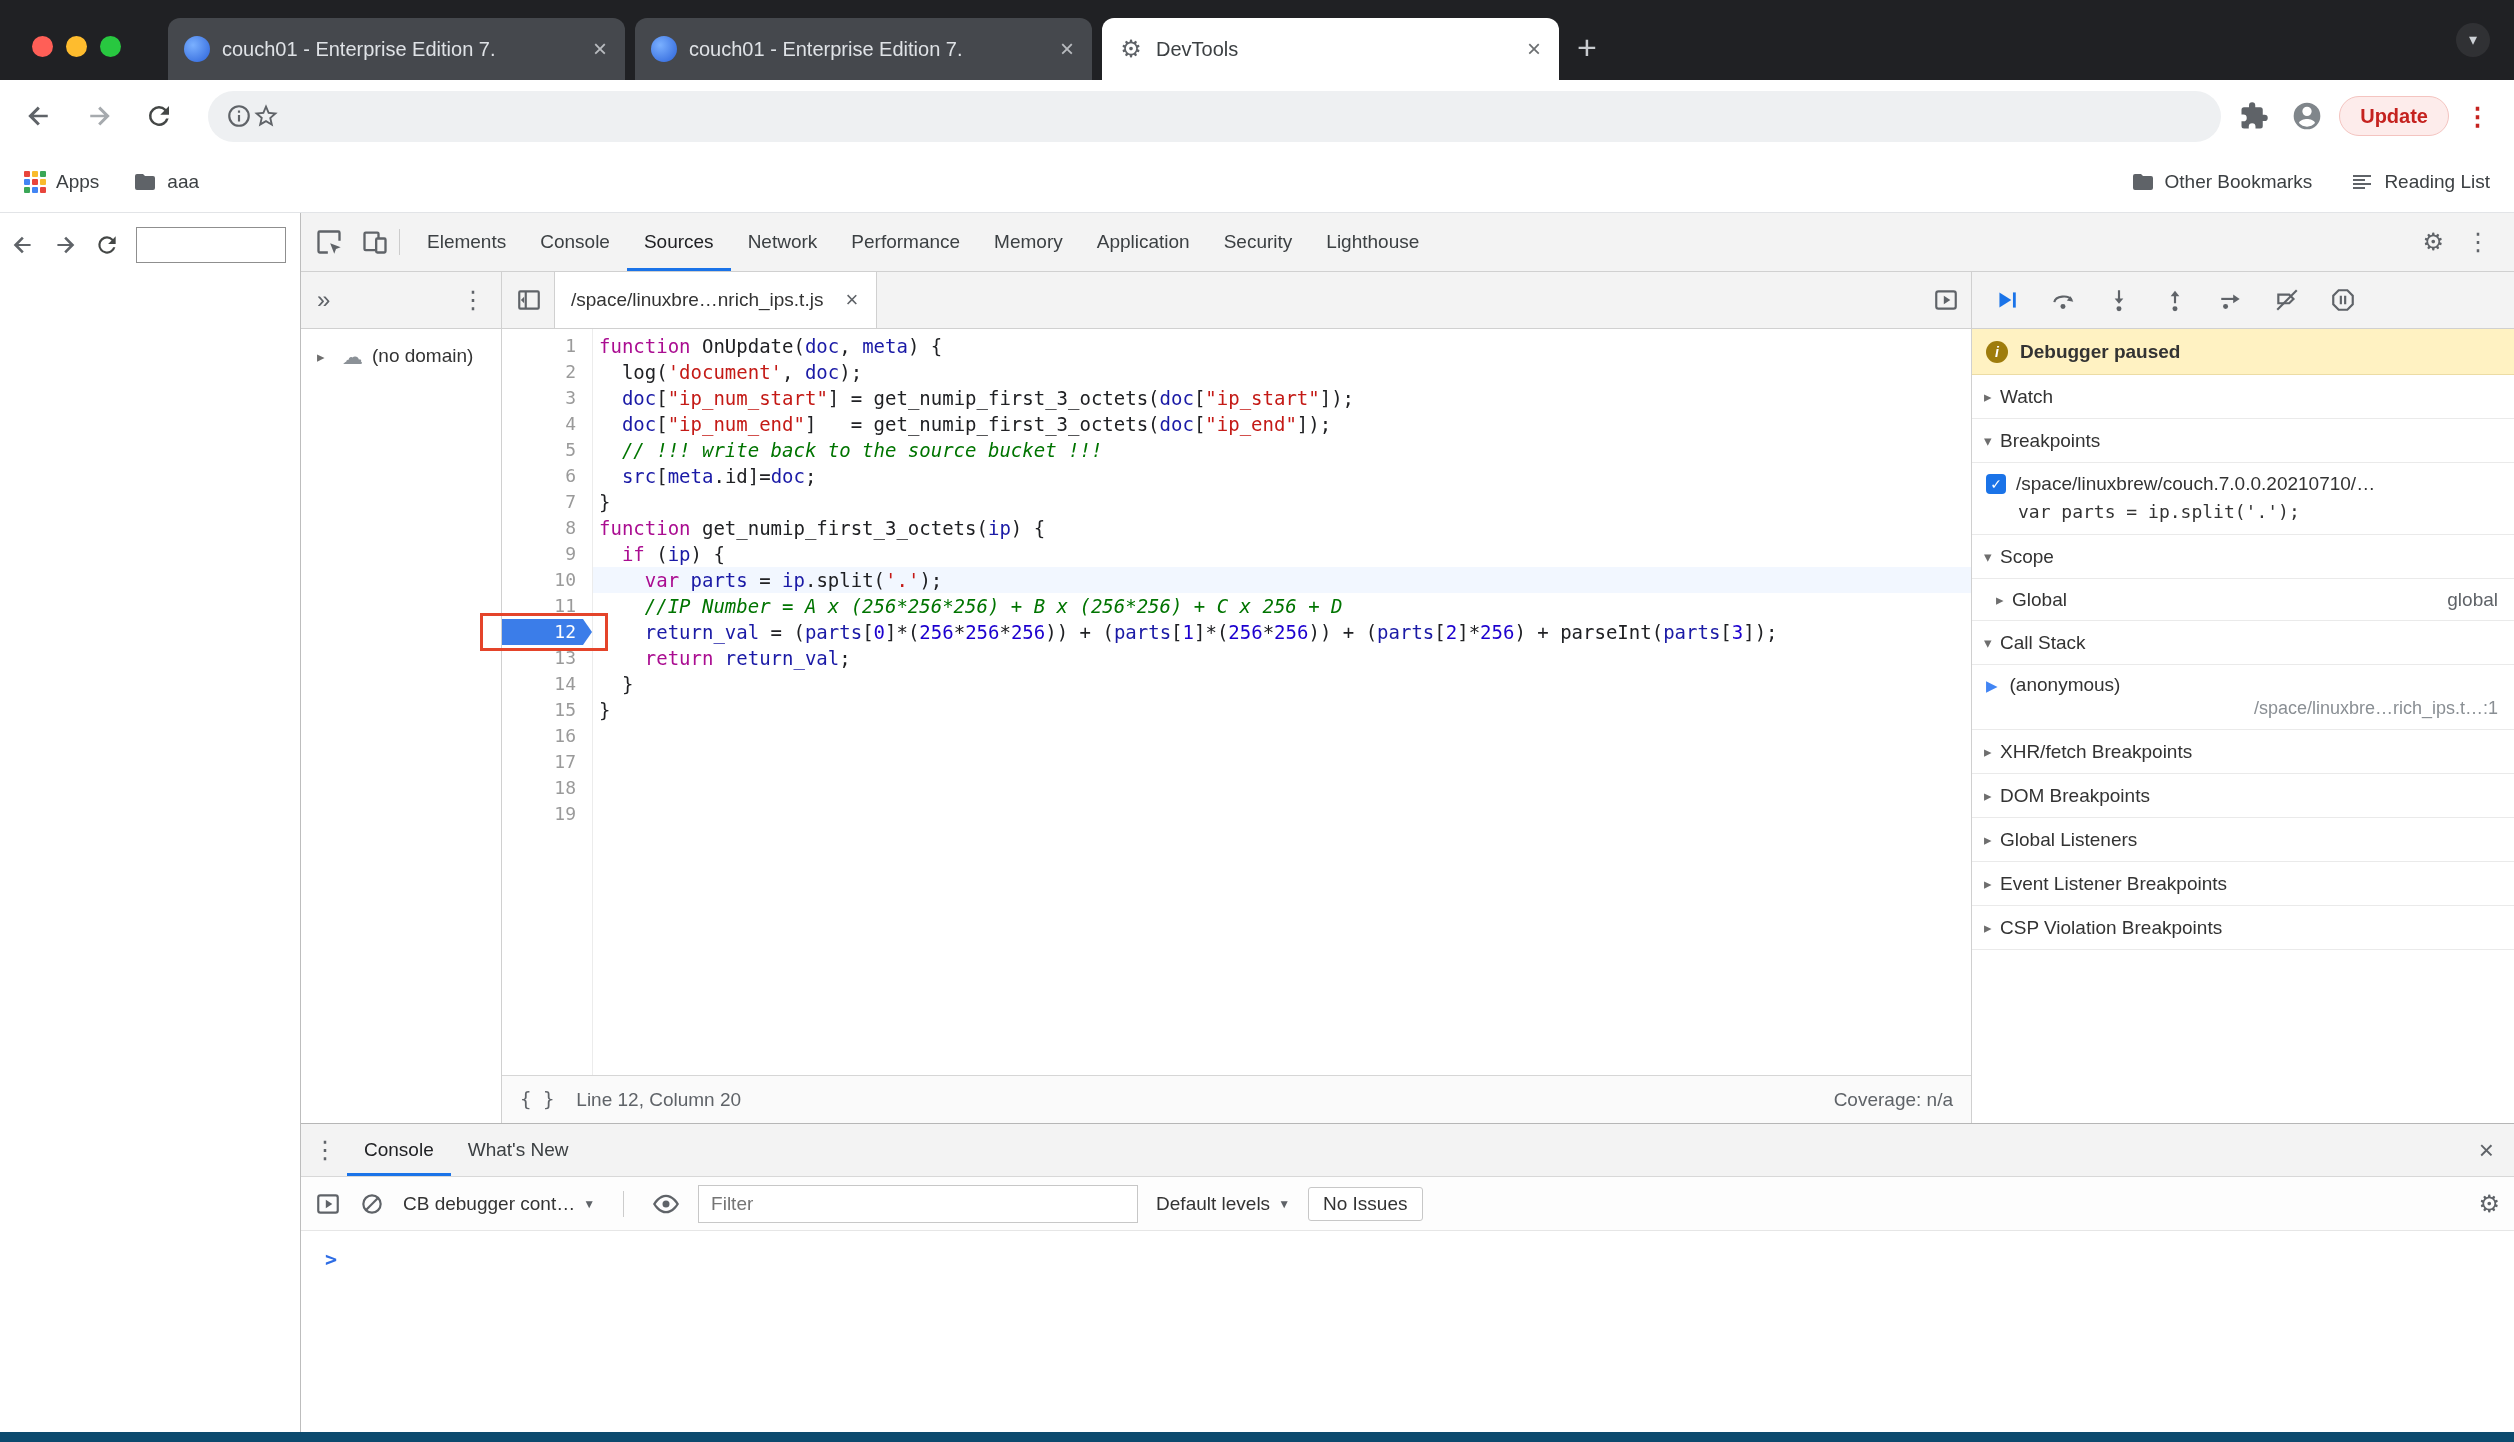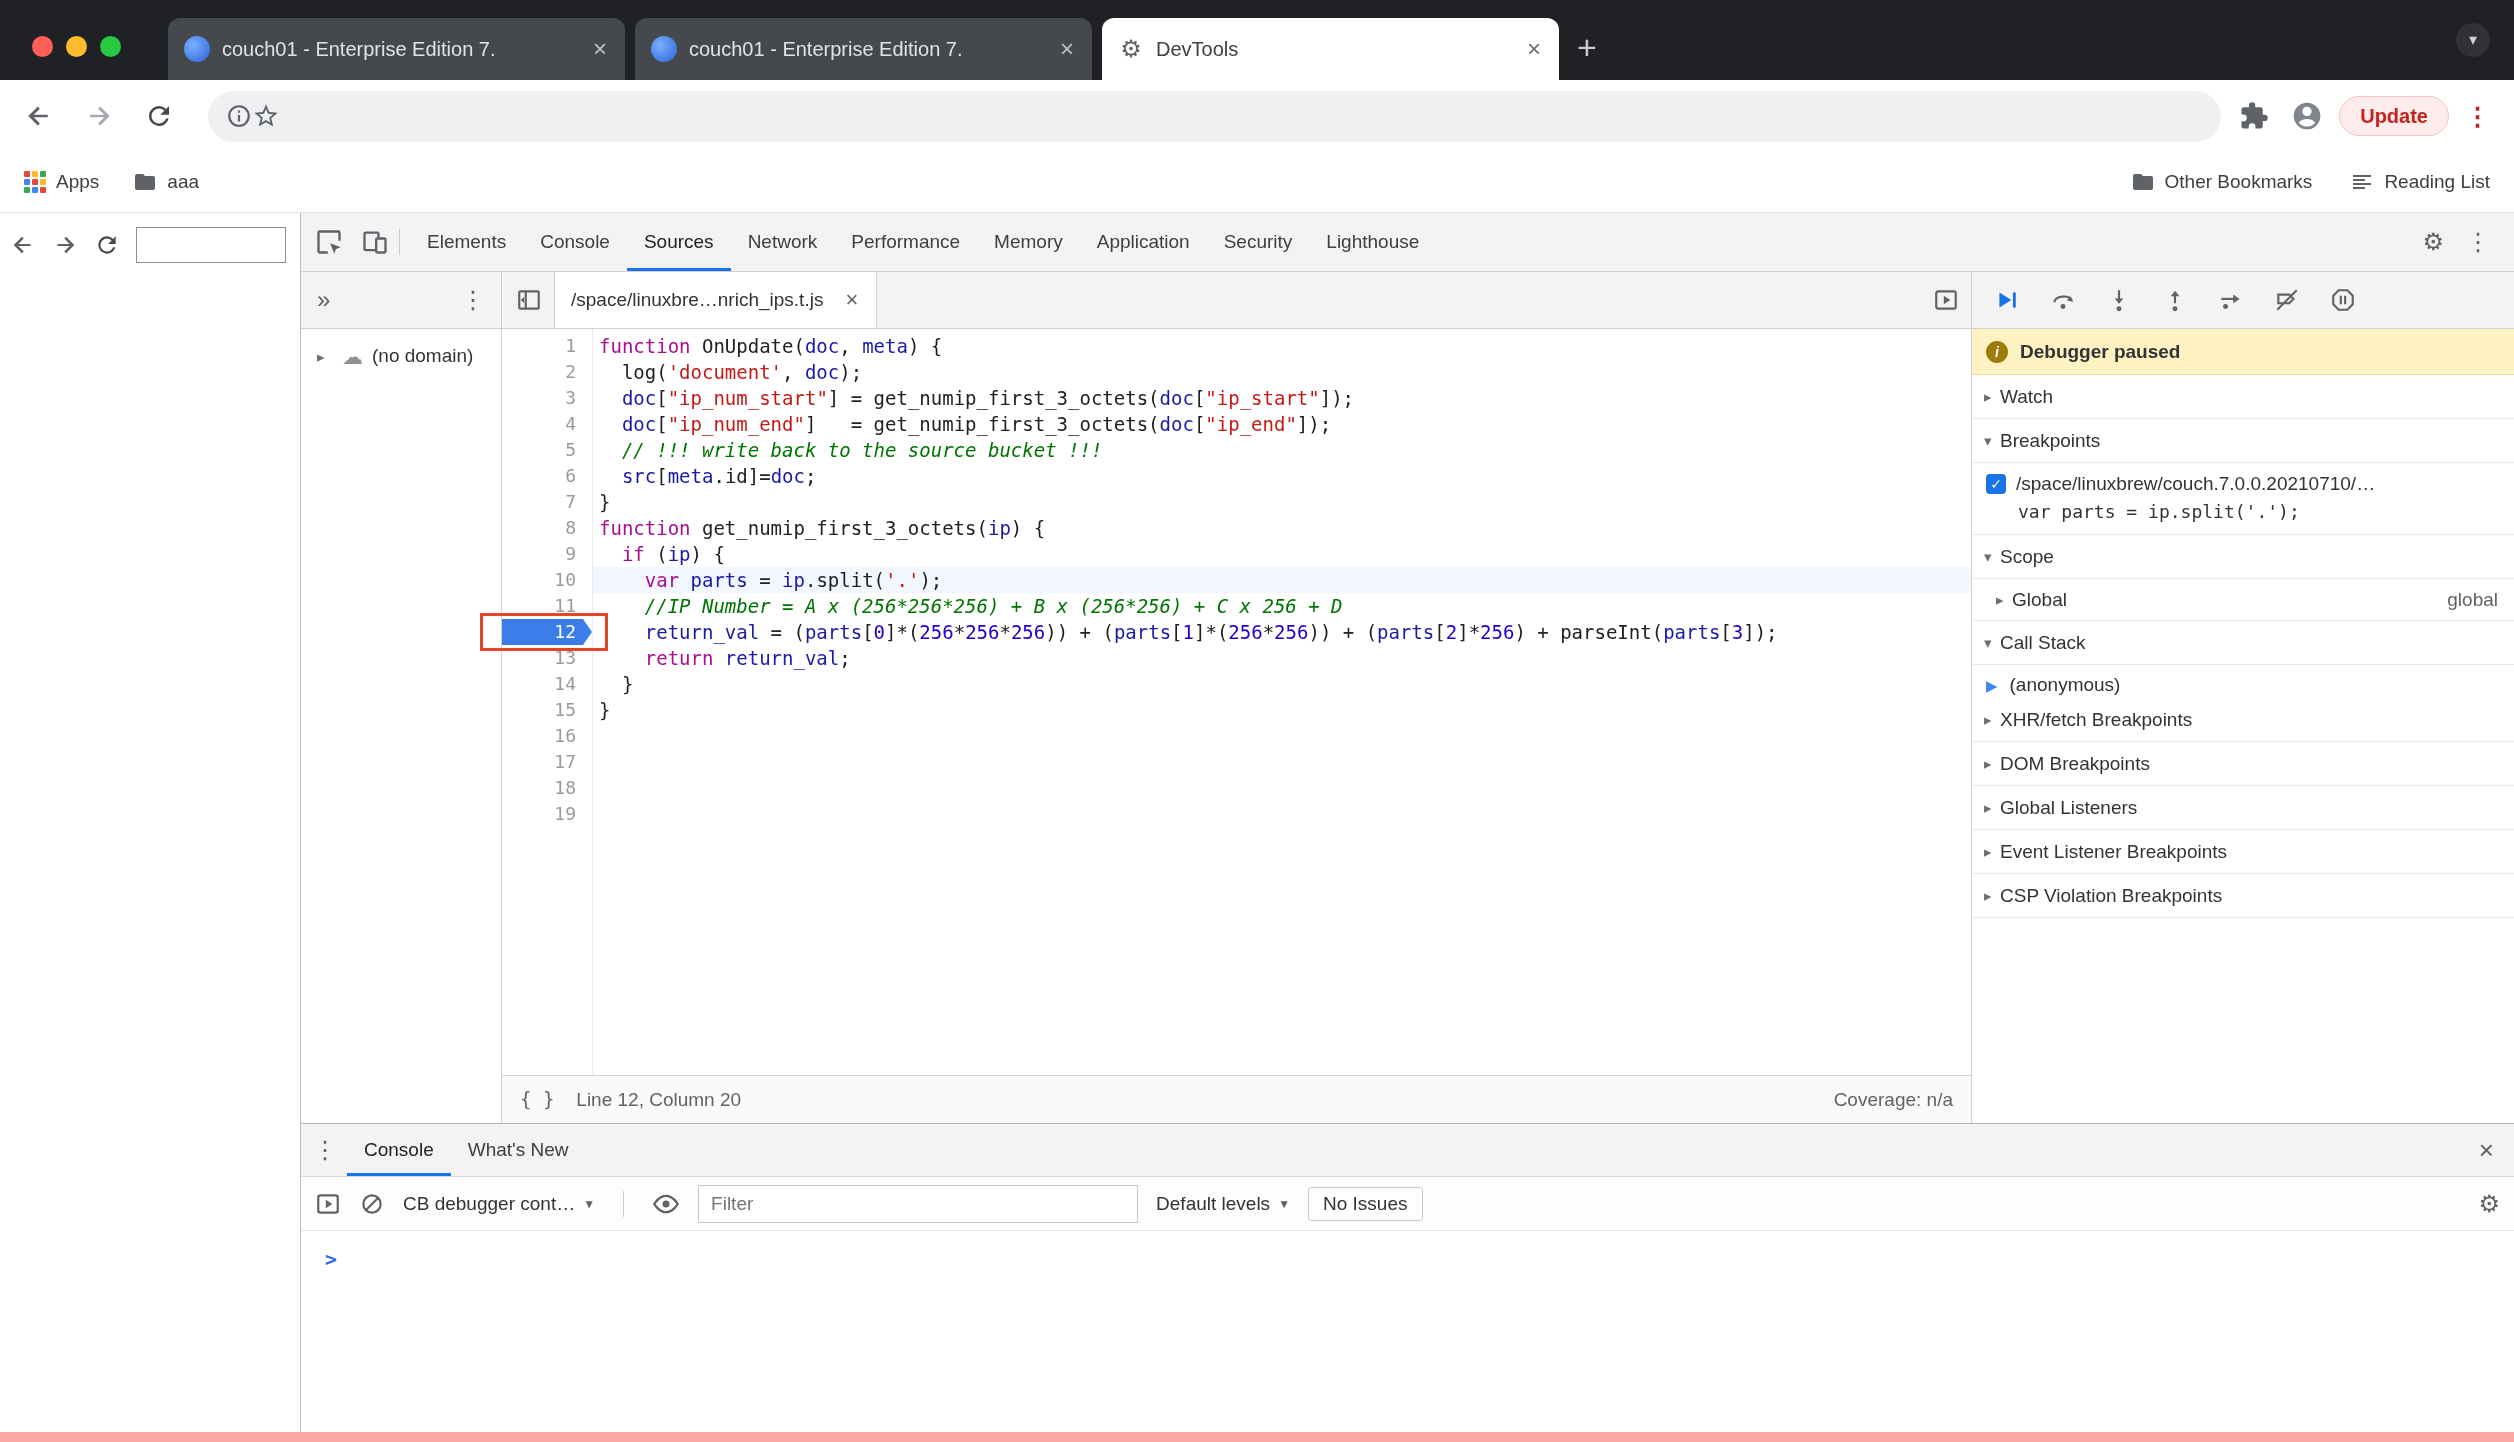--- a/index.html
+++ b/index.html
@@ -1,18 +1,18 @@
 <!DOCTYPE html>
 <html><head>
 <meta charset="utf-8">
 <style>
 *{box-sizing:border-box;margin:0;padding:0}
 html,body{width:2514px;height:1442px}
 body{font-family:"Liberation Sans",sans-serif;background:#fff;overflow:hidden}
-.screen{position:relative;width:2514px;height:1442px;background:#fca5a5;overflow:hidden}
+.screen{position:relative;width:2514px;height:1442px;background:#0c4a6e;overflow:hidden}
 
 
 .tabstrip{position:absolute;left:0;top:0;width:100%;height:80px;background:#202124;display:flex;align-items:flex-end}
 .traffic{position:absolute;left:32px;top:36px;display:flex;gap:13px}
 .traffic span{width:21px;height:21px;border-radius:50%;display:block}
 .light-close{background:#ff5f57}.light-min{background:#febc2e}.light-max{background:#28c840}
 .tabs{display:flex;align-items:flex-end;margin-left:168px;gap:10px;height:100%}
 .tab{height:62px;width:457px;display:flex;align-items:center;gap:12px;padding:0 16px;border-radius:12px 12px 0 0;background:#45484d;color:#dfe2e6;font-size:20px}
 .tab.active{background:#fff;color:#3c4043}
 .fav{width:26px;height:26px;border-radius:50%;flex:0 0 auto;display:flex;align-items:center;justify-content:center}
@@ -451,20 +451,21 @@
                 <span class="scope-val">global</span>
               </div>
               <div class="sec-header">
                 <span class="tri glyph">▾</span>
                 <span>Call Stack</span>
               </div>
               <div class="frame-row">
                 <span class="frame-arrow glyph">▶</span>
                 <span>(anonymous)</span>
               </div>
+              <div class="frame-loc">/space/linuxbre…rich_ips.t…:1</div>
               <div class="sec-header">
                 <span class="tri glyph">▸</span>
                 <span>XHR/fetch Breakpoints</span>
               </div>
               <div class="sec-header">
                 <span class="tri glyph">▸</span>
                 <span>DOM Breakpoints</span>
               </div>
               <div class="sec-header">
                 <span class="tri glyph">▸</span>

